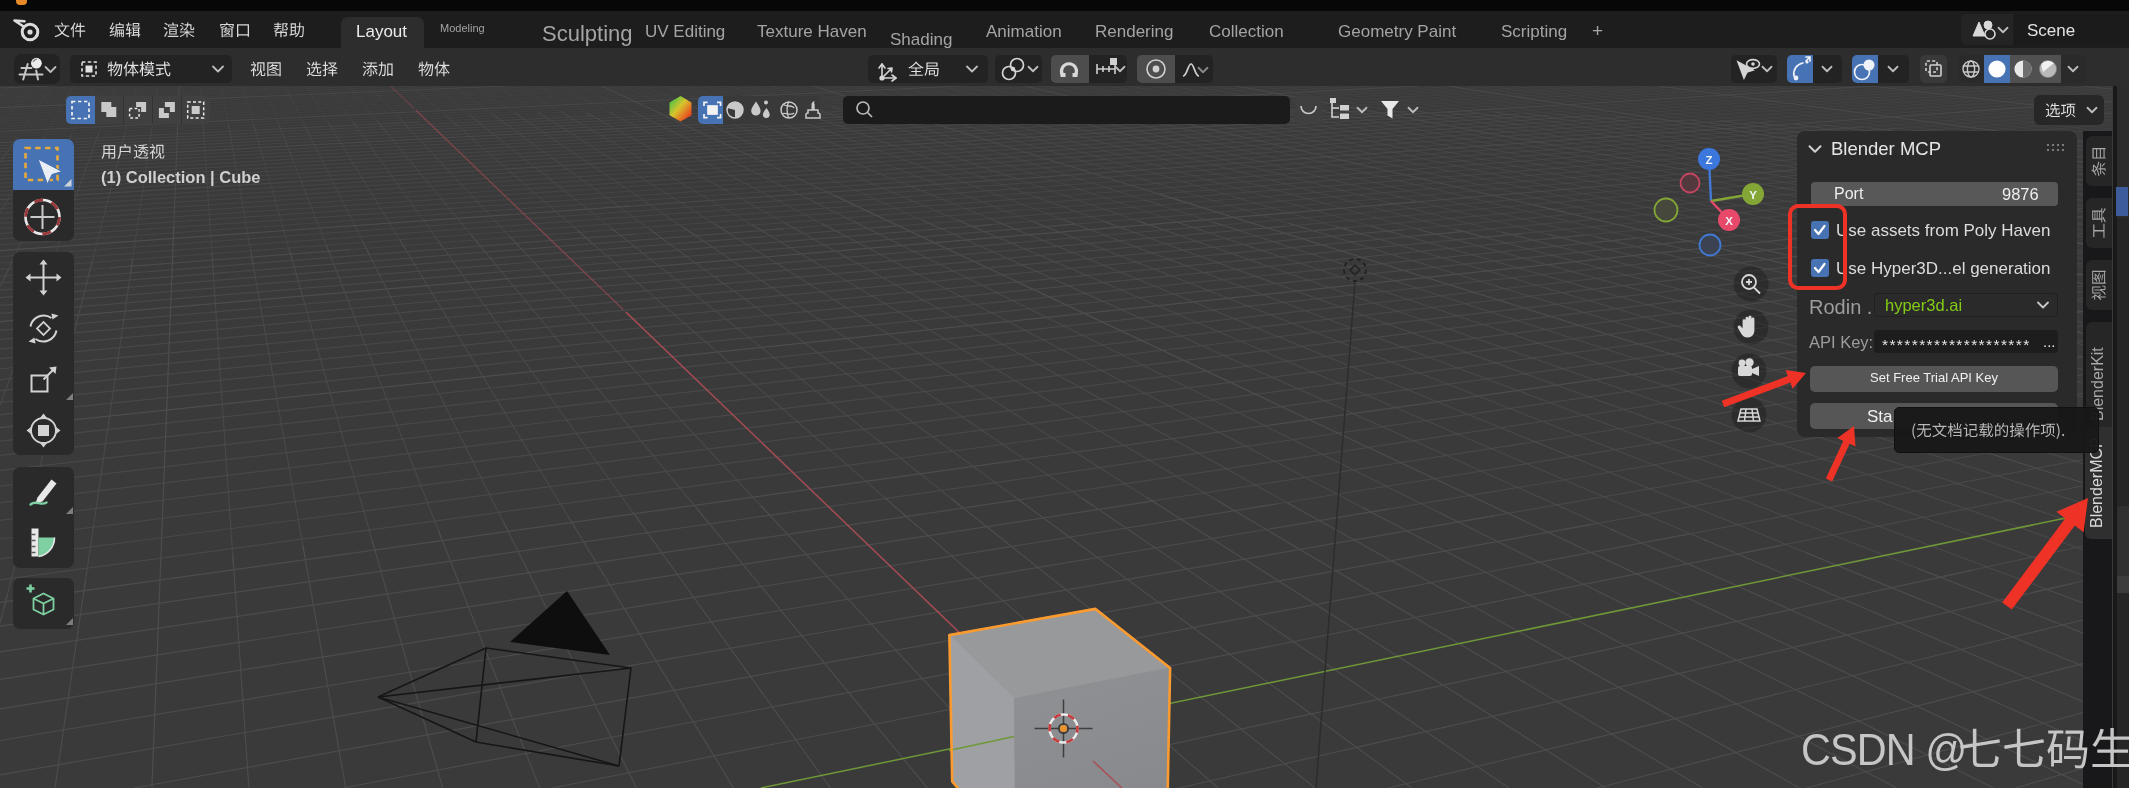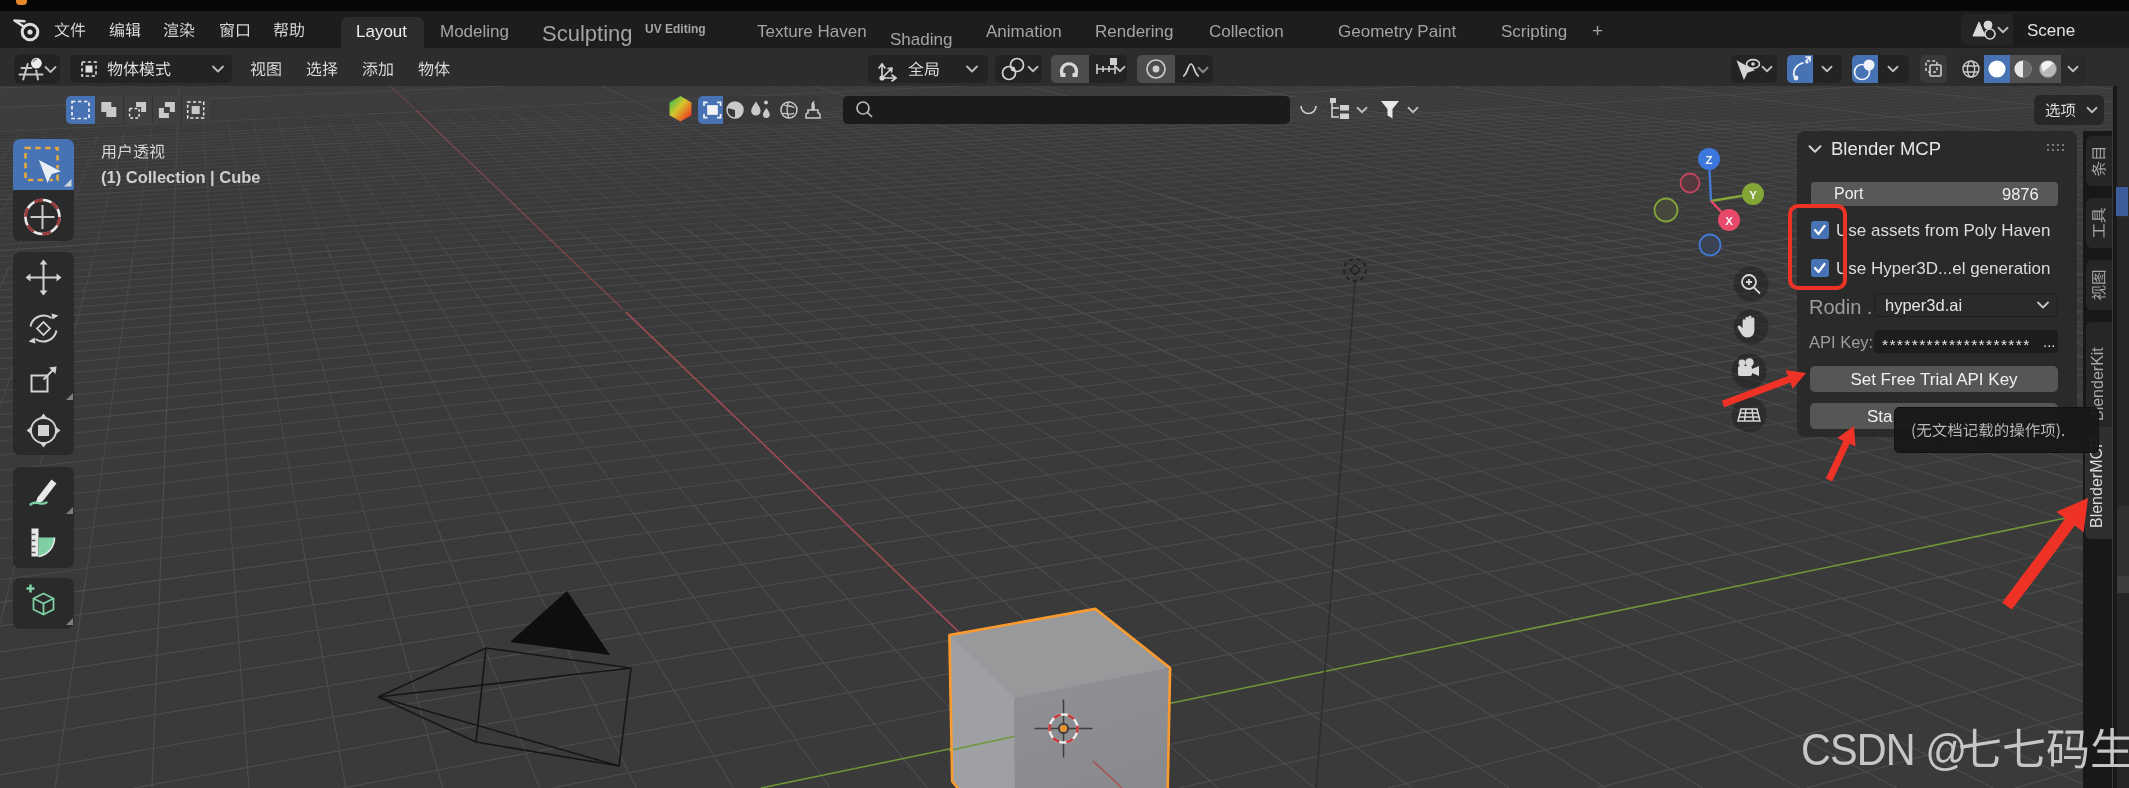--- a/index.html
+++ b/index.html
@@ -445,23 +445,23 @@
     <circle cx="1063.5" cy="728.5" r="14" fill="none" stroke="#ececec" stroke-width="2.4"></circle>
     <circle cx="1063.5" cy="728.5" r="14" fill="none" stroke="#c5393a" stroke-width="2.6" stroke-dasharray="7.3 7.3" stroke-dashoffset="3"></circle>
     <circle cx="1063.5" cy="728.5" r="4.6" fill="none" stroke="#3a3a3b" stroke-width="1.8"></circle>
     <circle cx="1063.5" cy="728.5" r="3.6" fill="#e8932e"></circle>
   </svg>
 <div style="position:absolute;left:0px;top:0px;width:2129px;height:11px;background:#070708;"></div>
 <div style="position:absolute;left:16px;top:0px;width:11px;height:5px;background:#e78a2a;border-radius:0 0 4px 4px;"></div>
 <div style="position:absolute;left:0px;top:11px;width:2129px;height:37px;background:#1d1d1e;"></div>
 <div style="position:absolute;left:341px;top:17px;width:83px;height:31px;background:#2d2d2e;border-radius:7px 7px 0 0;"></div>
 <span style="position:absolute;left:356px;top:23px;font-size:17px;color:#ececec;font-weight:normal;white-space:pre;line-height:1;">Layout</span>
-<span style="position:absolute;left:440px;top:23px;font-size:17px;color:#a4a4a5;font-weight:normal;white-space:pre;line-height:1;">Modeling</span>
+<span style="position:absolute;left:440px;top:23px;font-size:11px;color:#a4a4a5;font-weight:normal;white-space:pre;line-height:1;">Modeling</span>
 <span style="position:absolute;left:542px;top:23px;font-size:22px;color:#a4a4a5;font-weight:normal;white-space:pre;line-height:1;">Sculpting</span>
-<span style="position:absolute;left:645px;top:23px;font-size:12px;color:#a4a4a5;font-weight:bold;white-space:pre;line-height:1;">UV Editing</span>
+<span style="position:absolute;left:645px;top:23px;font-size:17px;color:#a4a4a5;font-weight:normal;white-space:pre;line-height:1;">UV Editing</span>
 <span style="position:absolute;left:757px;top:23px;font-size:17px;color:#a4a4a5;font-weight:normal;white-space:pre;line-height:1;">Texture Haven</span>
 <span style="position:absolute;left:890px;top:23px;font-size:17px;color:#a4a4a5;font-weight:normal;white-space:pre;line-height:1;margin-top:8px;">Shading</span>
 <span style="position:absolute;left:986px;top:23px;font-size:17px;color:#a4a4a5;font-weight:normal;white-space:pre;line-height:1;">Animation</span>
 <span style="position:absolute;left:1095px;top:23px;font-size:17px;color:#a4a4a5;font-weight:normal;white-space:pre;line-height:1;">Rendering</span>
 <span style="position:absolute;left:1209px;top:23px;font-size:17px;color:#a4a4a5;font-weight:normal;white-space:pre;line-height:1;">Collection</span>
 <span style="position:absolute;left:1338px;top:23px;font-size:17px;color:#a4a4a5;font-weight:normal;white-space:pre;line-height:1;">Geometry Paint</span>
 <span style="position:absolute;left:1501px;top:23px;font-size:17px;color:#a4a4a5;font-weight:normal;white-space:pre;line-height:1;">Scripting</span>
 <span style="position:absolute;left:1592px;top:21px;font-size:19px;color:#a4a4a5;font-weight:normal;white-space:pre;line-height:1;">+</span>
 <div style="position:absolute;left:1961px;top:14px;width:52px;height:31px;background:#242425;border-radius:6px 0 0 6px;"></div>
 <div style="position:absolute;left:2014px;top:14px;width:115px;height:31px;background:#1b1b1c;border-radius:0;"></div>
@@ -520,27 +520,27 @@
 <span style="position:absolute;left:1831px;top:140px;font-size:18.5px;color:#e6e6e7;font-weight:normal;white-space:pre;line-height:1;">Blender MCP</span>
 <div style="position:absolute;left:1811px;top:182px;width:247px;height:24px;background:#585859;border-radius:4px;"></div>
 <span style="position:absolute;left:1834px;top:186px;font-size:16px;color:#eeeeef;font-weight:normal;white-space:pre;line-height:1;">Port</span>
 <span style="position:absolute;left:2002px;top:186px;font-size:16.5px;color:#eeeeef;font-weight:normal;white-space:pre;line-height:1;">9876</span>
 <div style="position:absolute;left:1811px;top:221px;width:18px;height:18px;background:#4772b3;border-radius:3px;"></div>
 <span style="position:absolute;left:1836px;top:222px;font-size:17px;color:#dcdcdd;font-weight:normal;white-space:pre;line-height:1;">Use assets from Poly Haven</span>
 <div style="position:absolute;left:1811px;top:259px;width:18px;height:18px;background:#4772b3;border-radius:3px;"></div>
 <span style="position:absolute;left:1836px;top:260px;font-size:17px;color:#dcdcdd;font-weight:normal;white-space:pre;line-height:1;">Use Hyper3D...el generation</span>
 <span style="position:absolute;left:1809px;top:297px;font-size:20px;color:#9d9d9e;font-weight:normal;white-space:pre;line-height:1;">Rodin ...</span>
 <div style="position:absolute;left:1874px;top:293px;width:184px;height:24px;background:#2a2a2b;border:1px solid #1f1f20;border-radius:4px;"></div>
-<span style="position:absolute;left:1885px;top:297px;font-size:16.5px;color:#e5e5e5;font-weight:normal;white-space:pre;line-height:1;">hyper3d.ai</span>
+<span style="position:absolute;left:1885px;top:297px;font-size:16.5px;color:#84cc16;font-weight:normal;white-space:pre;line-height:1;">hyper3d.ai</span>
 <span style="position:absolute;left:1809px;top:334px;font-size:16.5px;color:#9d9d9e;font-weight:normal;white-space:pre;line-height:1;">API Key:</span>
 <div style="position:absolute;left:1874px;top:330px;width:184px;height:23px;background:#1d1d1e;border-radius:4px;"></div>
 <span style="position:absolute;left:1882px;top:337px;font-size:15.5px;color:#e6e6e7;font-weight:normal;white-space:pre;line-height:1;letter-spacing:1.4px;">********************</span>
 <span style="position:absolute;left:2043px;top:334px;font-size:15px;color:#e6e6e7;font-weight:normal;white-space:pre;line-height:1;">...</span>
 <div style="position:absolute;left:1810px;top:366px;width:248px;height:26px;background:#565657;border-radius:5px;"></div>
-<span style="position:absolute;left:1934px;top:371px;font-size:17px;color:#f0f0f1;font-weight:normal;white-space:pre;line-height:1;transform:translateX(-50%);">Set Free Trial API Key</span>
+<span style="position:absolute;left:1934px;top:371px;font-size:13px;color:#f0f0f1;font-weight:normal;white-space:pre;line-height:1;transform:translateX(-50%);">Set Free Trial API Key</span>
 <div style="position:absolute;left:1810px;top:403px;width:248px;height:26px;background:#565657;border-radius:5px;"></div>
 <span style="position:absolute;left:1867px;top:408px;font-size:17px;color:#f0f0f1;font-weight:normal;white-space:pre;line-height:1;">Sta</span>
 <div style="position:absolute;left:1894px;top:407px;width:205px;height:46px;background:rgba(24,24,25,0.96);border:1px solid #111;border-radius:5px;z-index:30;"></div>
 <div style="position:absolute;left:1788px;top:204px;width:59px;height:86px;border:4.5px solid #ee3326;border-radius:10px;z-index:35;"></div>
 <span style="position:absolute;left:1801px;top:727px;font-size:45px;color:#c6c6c7;font-weight:normal;white-space:pre;line-height:1;transform-origin:0 0;transform:scaleX(0.92);letter-spacing:-1px;z-index:50;">CSDN @</span>
 <svg style="position:absolute;left:0;top:0;z-index:40" width="2129" height="788" viewBox="0 0 2129 788">
     <g transform="translate(27,30) scale(1.0)" fill="none" stroke="#dcdcdd">
 <circle cx="3" cy="2" r="7.8" stroke-width="3"></circle>
 <circle cx="3" cy="2" r="2.6" fill="#dcdcdd" stroke="none"></circle>
 <path d="M-3.5,-3.5 L-12.5,-9.5 L-2.5,-8.8" stroke-width="2.6" stroke-linecap="round" stroke-linejoin="round"></path>

